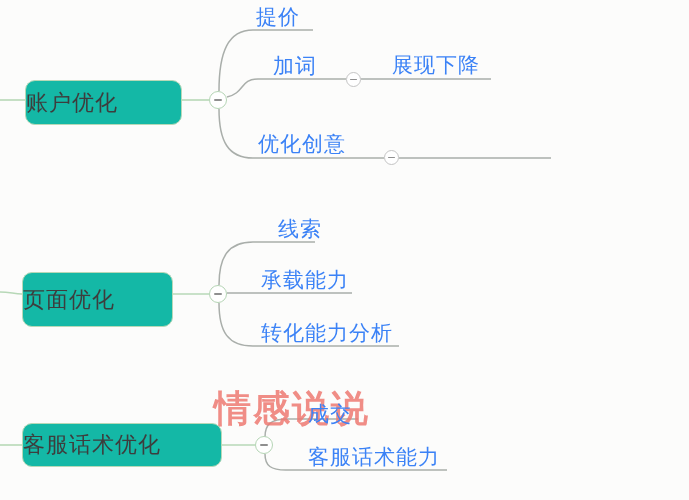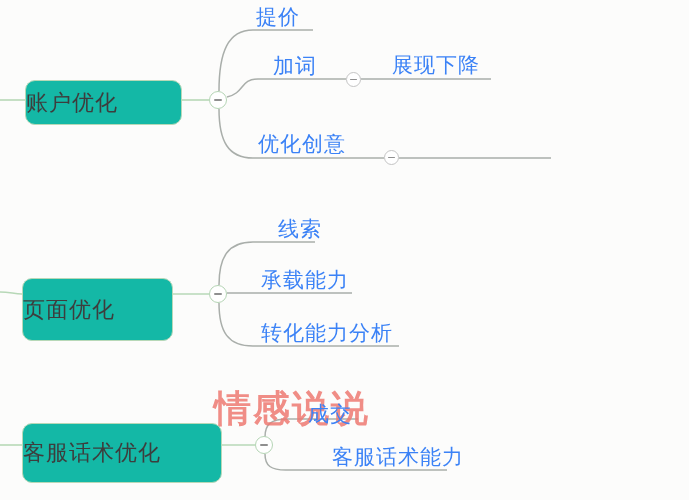--- a/index.html
+++ b/index.html
@@ -89,24 +89,24 @@
     <path d="M222,445 H255" stroke="#b7d8b7" stroke-width="1.6" fill="none"></path>
     <path d="M265,437 C265,424 271,419 288,419 H358" stroke="#a9aeaa" stroke-width="1.5" fill="none"></path>
     <path d="M265,454 C265,466 271,470 286,470 H447" stroke="#a9aeaa" stroke-width="1.5" fill="none"></path>
   </svg>
 
   <div class="watermark">情感说说</div>
 
   <div class="topic-box" style="left:25px;top:80px;width:157px;height:45px;">
     <span class="topic-label">账户优化</span>
   </div>
-  <div class="topic-box" style="left:22px;top:272px;width:151px;height:63px;margin-top:6px;">
+  <div class="topic-box" style="left:22px;top:272px;width:151px;height:55px;">
     <span class="topic-label">页面优化</span>
   </div>
-  <div class="topic-box" style="left:22px;top:423px;width:200px;height:60px;">
+  <div class="topic-box" style="left:22px;top:423px;width:200px;height:44px;">
     <span class="topic-label">客服话术优化</span>
   </div>
 
   <div class="collapse main" style="left:209px;top:91px;">
     <span class="bar"></span>
   </div>
   <div class="collapse sub" style="left:346px;top:72px;">
     <span class="bar"></span>
   </div>
   <div class="collapse sub" style="left:384px;top:150px;">
@@ -122,15 +122,15 @@
   <div class="sub-label" style="left:256px;top:6px;">提价</div>
   <div class="sub-label" style="left:273px;top:55px;">加词</div>
   <div class="sub-label" style="left:392px;top:54px;">展现下降</div>
   <div class="sub-label" style="left:258px;top:133px;">优化创意</div>
 
   <div class="sub-label" style="left:278px;top:218px;">线索</div>
   <div class="sub-label" style="left:261px;top:269px;">承载能力</div>
   <div class="sub-label" style="left:261px;top:322px;">转化能力分析</div>
 
   <div class="sub-label" style="left:308px;top:403px;">成交</div>
-  <div class="sub-label" style="left:308px;top:446px;margin-left:24px;">客服话术能力</div>
+  <div class="sub-label" style="left:308px;top:446px;">客服话术能力</div>
 
 </div>
 
 </body></html>

